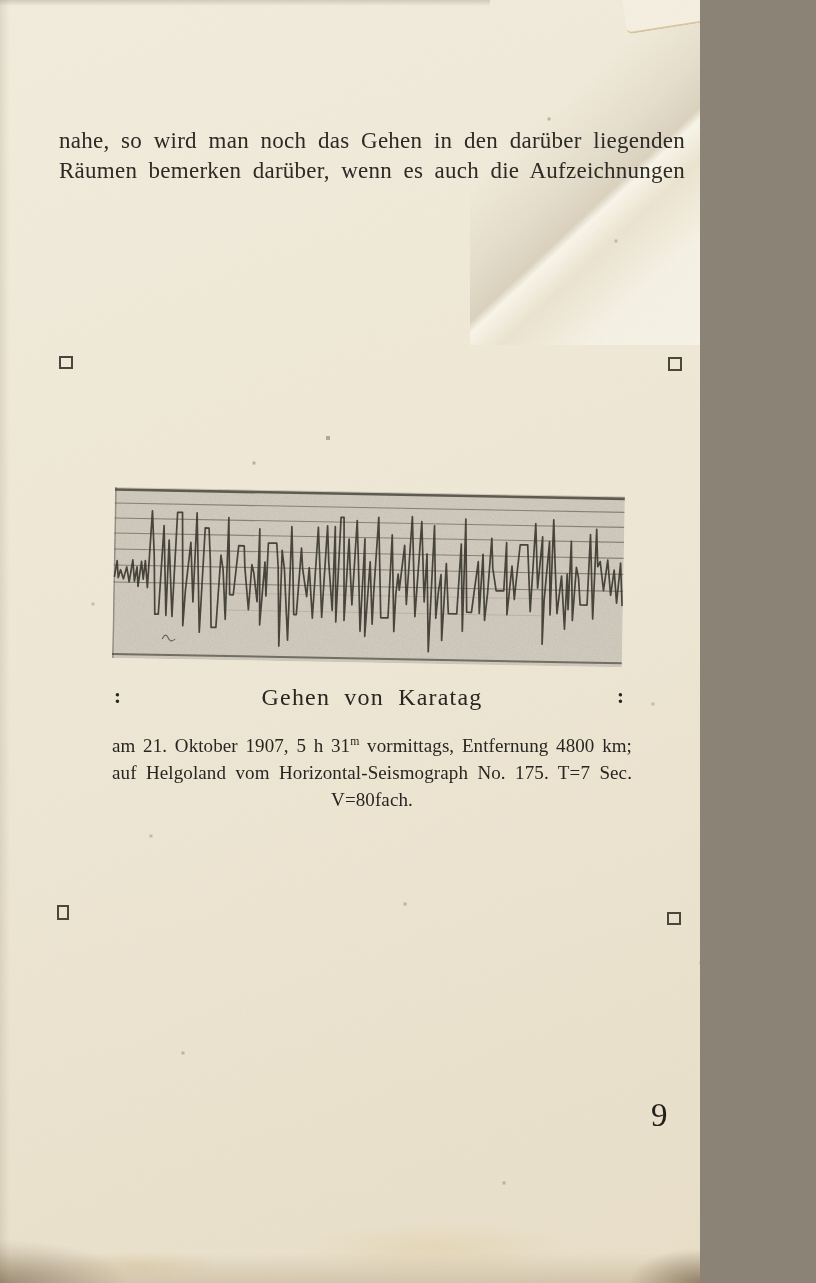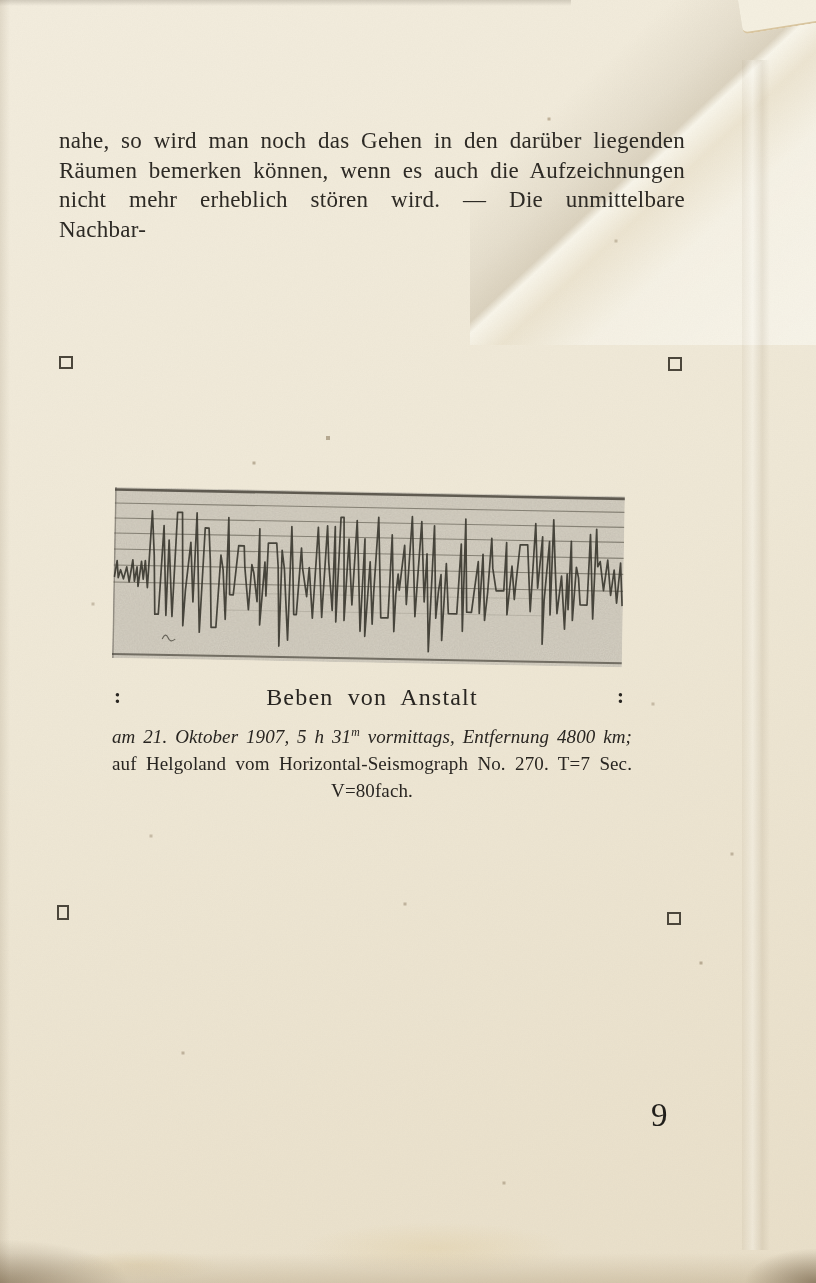--- a/index.html
+++ b/index.html
@@ -1,18 +1,18 @@
 <!DOCTYPE html>
 <html><head>
 <meta charset="utf-8">
 <style>
   html,body{margin:0;padding:0;background:#8b8376;}
   .page{
     position:relative;
-    width:816px;height:1283px;
+    width:700px;height:1283px;
     overflow:hidden;
     background:linear-gradient(160deg,#f3edde 0%,#efe8d6 48%,#e9dfc9 100%);
     font-family:"Liberation Serif","DejaVu Serif",serif;
   }
   
   .edge-top{position:absolute;left:0;top:0;width:70%;height:6px;
     background:linear-gradient(180deg,rgba(95,88,74,.22),rgba(95,88,74,0));}
   .edge-left{position:absolute;left:0;top:0;width:10px;height:100%;
     background:linear-gradient(90deg,rgba(110,90,60,.13),rgba(110,90,60,0));}
   .fold-crease{position:absolute;left:470px;top:0;width:346px;height:345px;
@@ -60,21 +60,21 @@
     transform:rotate(1.05deg);transform-origin:0 0;}
   .figure svg{display:block;}
 
   .caption{position:absolute;left:112px;top:684px;width:520px;color:#26231f;}
   .cap-title-row{position:relative;height:32px;text-align:center;}
   .cap-title{font-size:24px;letter-spacing:1.2px;word-spacing:7px;}
   .cap-colon{position:absolute;top:0;font-size:21px;font-weight:bold;}
   .cap-colon.l{left:2px;}
   .cap-colon.r{right:8px;}
   .cap-line{font-size:19px;line-height:27.2px;letter-spacing:.1px;}
-  .cap-line.first{margin-top:7px;font-style:italic;}
+  .cap-line.first{margin-top:16px;}
   .cap-just{text-align:justify;text-align-last:justify;}
   .cap-center{text-align:left;text-align-last:center;}
   .cap-line sup{font-size:.62em;vertical-align:super;line-height:0;}
 
   .pagenum{position:absolute;left:651px;top:1097px;font-size:33px;color:#1f1d19;}
 </style>
 </head>
 <body>
 
 <div class="page">
@@ -83,22 +83,21 @@
   <div class="edge-left"></div>
   <div class="fold-crease"></div>
   <div class="dog-ear"></div>
   <div class="side-crease"></div>
   <div class="stain-1"></div>
   <div class="stain-2"></div>
   <div class="specks"></div>
 
   <div class="para">
     <div class="pline">nahe, so wird man noch das Gehen in den darüber liegenden</div>
-    <div class="pline">Räumen bemerken können, wenn es auch die Aufzeichnungen</div>
-    <div class="pline">nicht mehr erheblich stören wird. — Die unmittelbare Nachbar-</div>
+    <div class="pline">Räumen bemerken darüber, wenn es auch die Aufzeichnungen</div>
   </div>
 
   <div class="sq sq-tl"></div>
   <div class="sq sq-tr"></div>
   <div class="sq sq-bl"></div>
   <div class="sq sq-br"></div>
 
   <div class="figure">
     <svg id="seis-svg" width="510" height="171" viewBox="0 0 510 171">
       <defs>
@@ -123,27 +122,27 @@
           <line x1="1" y1="0" x2="1" y2="171" stroke="#4a463d" stroke-width="1.4" opacity="0.45"></line>
           <path d="M1.0 90.0L3.5 73.5L4.9 90.5L7.1 82.6L10.1 91.7L13.2 79.7L15.9 94.5L19.2 72.4L21.1 93.9L23.5 79.5L24.8 99.0L27.9 73.9L29.9 91.6L31.7 73.0L34.2 100.0L37.9 23.2L40.5 67.9L42.1 126.4L45.6 126.4L49.8 37.7L53.2 127.4L55.1 52.1L59.3 128.5L63.1 24.1L68.0 24.1L70.3 137.4L72.3 102.1L76.9 54.0L80.0 113.4L82.6 24.4L86.9 143.7L91.0 39.3L94.8 39.3L96.7 72.7L98.6 138.5L103.4 138.5L107.2 66.1L109.6 80.7L112.6 130.3L114.4 28.4L116.6 105.6L120.2 105.6L124.8 56.4L130.3 56.4L131.3 77.8L135.6 120.3L138.3 75.2L140.4 83.5L144.1 112.1L145.6 39.2L147.1 135.2L151.3 72.3L152.9 106.3L154.4 53.2L162.8 53.2L164.6 76.8L166.7 156.0L168.3 60.3L170.9 79.0L175.3 150.0L177.6 36.4L179.1 71.8L181.0 124.3L183.6 124.3L187.6 57.7L189.1 78.2L193.6 106.2L195.7 77.1L199.7 127.6L204.1 36.6L206.1 71.9L209.0 126.7L213.3 35.0L215.1 71.4L219.4 119.4L221.0 35.6L223.2 130.9L226.6 26.2L229.6 26.2L231.4 129.3L235.0 47.8L236.5 75.3L239.0 113.6L242.8 29.1L244.7 69.6L247.6 139.8L250.9 47.2L252.4 144.7L256.5 70.1L259.6 132.5L260.6 100.6L264.3 25.4L268.1 125.9L275.3 125.9L278.1 42.8L281.4 139.4L282.7 102.7L284.7 81.9L286.1 97.9L290.7 53.1L293.4 112.2L297.9 24.2L302.2 124.1L303.6 98.1L307.4 29.0L311.2 109.3L313.2 61.2L316.2 159.0L320.2 32.9L323.1 125.3L325.3 98.5L327.6 81.7L329.4 147.5L332.7 70.6L335.6 120.6L344.0 120.6L347.3 50.8L349.9 137.9L351.4 25.7L353.9 118.8L358.7 118.8L361.2 96.5L364.6 68.0L366.5 119.7L369.2 60.5L371.9 126.7L374.5 98.9L377.7 44.4L379.2 74.2L383.0 96.8L390.6 96.8L392.6 48.4L394.2 120.5L398.4 71.9L401.3 105.2L402.3 92.5L406.2 50.3L413.7 50.3L417.4 117.0L421.4 29.0L424.4 93.5L428.5 42.0L429.9 149.4L431.1 105.7L435.5 46.7L437.3 119.9L439.3 24.7L441.4 68.3L444.2 118.6L448.1 80.9L452.0 134.0L453.7 78.8L455.2 114.4L457.3 45.9L459.7 125.0L462.8 71.8L465.1 82.4L467.2 109.4L474.1 109.4L476.3 38.9L480.0 123.3L482.4 33.4L484.1 70.9L486.5 65.7L490.3 94.6L494.0 64.0L497.5 99.4L500.6 74.0L503.6 106.9L506.9 66.8L509.2 109.8" fill="none" stroke="#3a372f" stroke-width="1.7" stroke-linejoin="round" opacity="0.92"></path>
           <path d="M50 151 q3 -7 6 -1 q2 5 7 1" fill="none" stroke="#3a372f" stroke-width="1.2" opacity="0.7"></path>
         </g>
     </svg>
   </div>
 
   <div class="caption">
     <div class="cap-title-row">
       <span class="cap-colon l">:</span>
-      <span class="cap-title">Beben von Anstalt</span>
+      <span class="cap-title">Gehen von Karatag</span>
       <span class="cap-colon r">:</span>
     </div>
     <div class="cap-line cap-just first">
       <span>am 21. Oktober 1907, 5 h 31</span><sup>m</sup><span> vormittags, Entfernung 4800 km;</span>
     </div>
-    <div class="cap-line cap-just">auf Helgoland vom Horizontal-Seismograph No. 270. T=7 Sec.</div>
+    <div class="cap-line cap-just">auf Helgoland vom Horizontal-Seismograph No. 175. T=7 Sec.</div>
     <div class="cap-line cap-center">V=80fach.</div>
   </div>
 
   <div class="pagenum">9</div>
 
   <div class="bottom-band"></div>
   <div class="corner-bl"></div>
   <div class="corner-br"></div>
 
   <svg class="paper-grain" width="816" height="1283">

